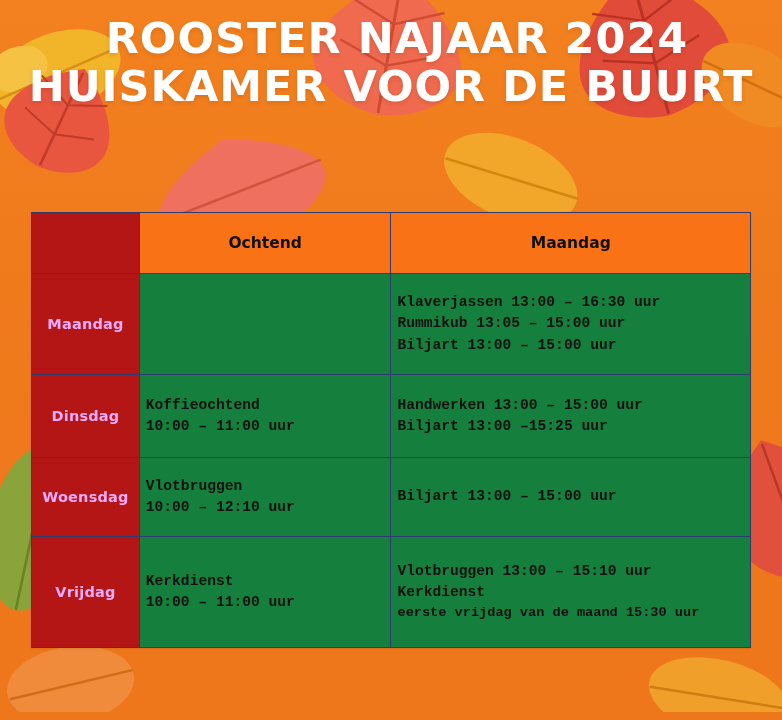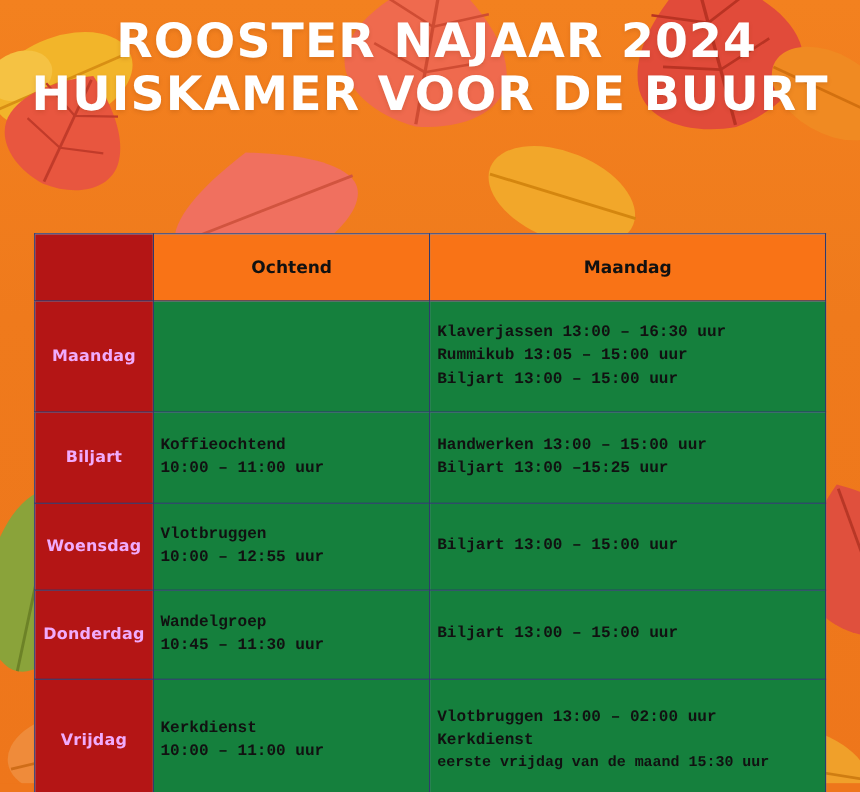--- a/index.html
+++ b/index.html
@@ -219,58 +219,48 @@
         <tr class="r-maandag">
           <td class="day">Maandag</td>
           <td class="cell"></td>
           <td class="cell">
             <span class="line">Klaverjassen 13:00 – 16:30 uur</span>
             <span class="line">Rummikub 13:05 – 15:00 uur</span>
             <span class="line">Biljart 13:00 – 15:00 uur</span>
           </td>
         </tr>
         <tr class="r-dinsdag">
-          <td class="day">Biljart</td>
+          <td class="day">Dinsdag</td>
           <td class="cell">
             <span class="line">Koffieochtend</span>
             <span class="line">10:00 – 11:00 uur</span>
           </td>
           <td class="cell">
             <span class="line">Handwerken 13:00 – 15:00 uur</span>
             <span class="line">Biljart 13:00 –15:25 uur</span>
           </td>
         </tr>
         <tr class="r-woensdag">
           <td class="day">Woensdag</td>
           <td class="cell">
             <span class="line">Vlotbruggen</span>
-            <span class="line">10:00 – 12:55 uur</span>
-          </td>
-          <td class="cell">
-            <span class="line">Biljart 13:00 – 15:00 uur</span>
-          </td>
-        </tr>
-        <tr class="r-donderdag">
-          <td class="day">Donderdag</td>
-          <td class="cell">
-            <span class="line">Wandelgroep</span>
-            <span class="line">10:45 – 11:30 uur</span>
+            <span class="line">10:00 – 12:10 uur</span>
           </td>
           <td class="cell">
             <span class="line">Biljart 13:00 – 15:00 uur</span>
           </td>
         </tr>
         <tr class="r-vrijdag">
           <td class="day">Vrijdag</td>
           <td class="cell">
             <span class="line">Kerkdienst</span>
             <span class="line">10:00 – 11:00 uur</span>
           </td>
           <td class="cell">
-            <span class="line">Vlotbruggen 13:00 – 02:00 uur</span>
+            <span class="line">Vlotbruggen 13:00 – 15:10 uur</span>
             <span class="line">Kerkdienst</span>
             <span class="line small">eerste vrijdag van de maand 15:30 uur</span>
           </td>
         </tr>
 
       </tbody>
     </table>
   </div>
 
   <div class="bottom-strip"></div>

